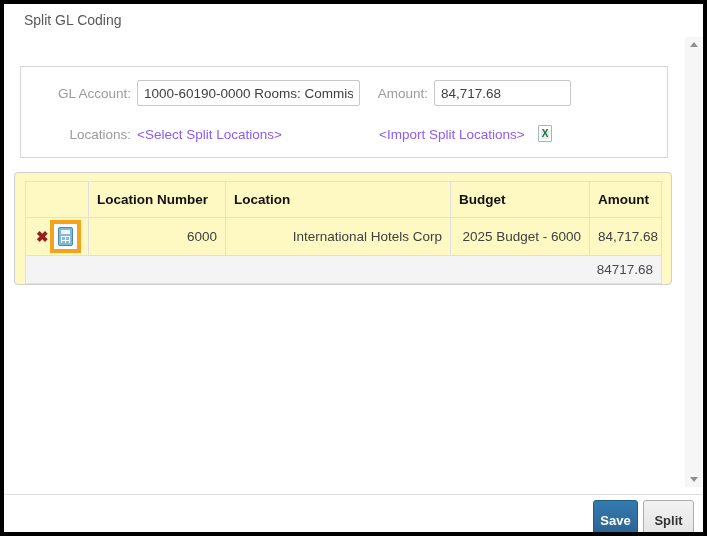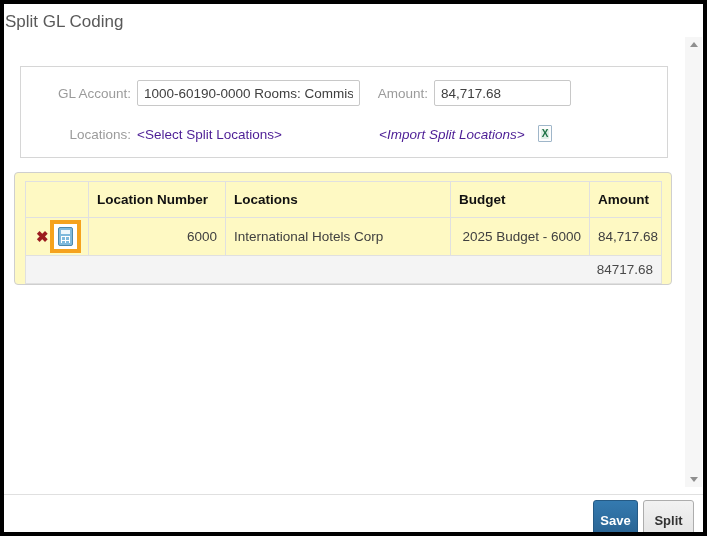--- a/index.html
+++ b/index.html
@@ -5,22 +5,22 @@
   * { box-sizing: border-box; margin: 0; padding: 0; }
   html,body { background:#fff; }
   body { font-family:"Liberation Sans", sans-serif; }
 
   .screen {
     position:relative; width:707px; height:536px;
     border:4px solid #000; background:#fff; overflow:hidden;
   }
 
   .dialog-title {
-    position:absolute; left:1px; top:8px;
-    font-size:17px; color:#595959;
+    position:absolute; left:20px; top:8px;
+    font-size:14px; color:#595959;
   }
 
   
   .vscrollbar {
     position:absolute; right:1px; top:33px; width:17px; height:450px;
     background:#f6f6f6; display:flex; flex-direction:column;
     justify-content:space-between; align-items:center; padding:5px 0;
   }
   .arrow-up { width:0;height:0;border-left:4px solid transparent;border-right:4px solid transparent;border-bottom:5px solid #8f8f8f; }
   .arrow-down { width:0;height:0;border-left:4px solid transparent;border-right:4px solid transparent;border-top:5px solid #8f8f8f; }
@@ -34,23 +34,23 @@
   .lbl-glaccount { left:0; top:19px; width:110px; }
   .lbl-amount { left:353px; top:19px; width:54px; }
   .lbl-locations { left:0; top:60px; width:110px; }
   .txt-input {
     position:absolute; height:26px; border:1px solid #c8c8c8; border-radius:2px;
     font-family:"Liberation Sans",sans-serif; font-size:13.5px; color:#404040;
     padding:0 6px; background:#fff;
   }
   .inp-glaccount { left:116px; top:13px; width:223px; }
   .inp-amount { left:413px; top:13px; width:137px; }
-  .link { position:absolute; font-size:13.5px; color:#4c1d95; text-decoration:none; cursor:pointer; }
+  .link { position:absolute; font-size:13.5px; color:#8b5cf6; text-decoration:none; cursor:pointer; }
   .lnk-select { left:116px; top:60px; }
-  .lnk-import { left:358px; top:60px;font-style:italic; }
+  .lnk-import { left:358px; top:60px; }
 
   .excel-icon {
     position:absolute; left:517px; top:58px; width:14px; height:17px;
     background:#fdfdfd; border:1px solid #9fb6c9; border-radius:1px;
     display:flex; align-items:center; justify-content:center;
   }
   .excel-icon .xg {
     font-size:10px; font-weight:bold; color:#1f7246; line-height:1;
     background:#e2efe8; padding:0 1px; border-radius:1px;
   }
@@ -73,21 +73,21 @@
   .split-grid th {
     font-weight:bold; color:#111; text-align:left;
     padding:10px 8px; height:36px;
     border:1px solid #e0e0e0; border-top:1px solid #e0e0e0;
   }
   .split-grid td {
     border:1px solid #e0e0e0; height:36px; padding:2px 8px;
   }
   .split-grid .cell-icons { text-align:center; padding:2px 2px; }
   .split-grid .cell-locnum { text-align:right; }
-  .split-grid .cell-loc { text-align:left; }
+  .split-grid .cell-loc { text-align:right; }
   .split-grid .cell-budget { text-align:right; }
   .split-grid .cell-amt { text-align:right; }
   .split-grid tr.total-row td {
     background:#f4f4f4; height:28px; text-align:right; color:#4a4a4a;
     border-left:1px solid #e0e0e0; border-right:1px solid #e0e0e0;margin-top:8px;
   }
 
   .icons-wrap { display:flex; align-items:center; justify-content:flex-start; gap:1px; padding-left:8px; }
   .delete-x { color:#9b1c1f; font-size:15px; font-weight:bold; line-height:1; cursor:pointer; }
   .calc-highlight {
@@ -154,21 +154,21 @@
         <col class="c-icons">
           <col class="c-locnum">
           <col class="c-loc">
           <col class="c-budget">
           <col class="c-amt">
       </colgroup>
       <thead>
         <tr>
           <th></th>
           <th>Location Number</th>
-          <th>Locations</th>
+          <th>Location</th>
           <th>Budget</th>
           <th>Amount</th>
         </tr>
       </thead>
       <tbody>
         <tr>
           <td class="cell-icons">
             <span class="icons-wrap">
               <span class="delete-x">✖</span>
               <span class="calc-highlight"><span class="calc"></span></span>

